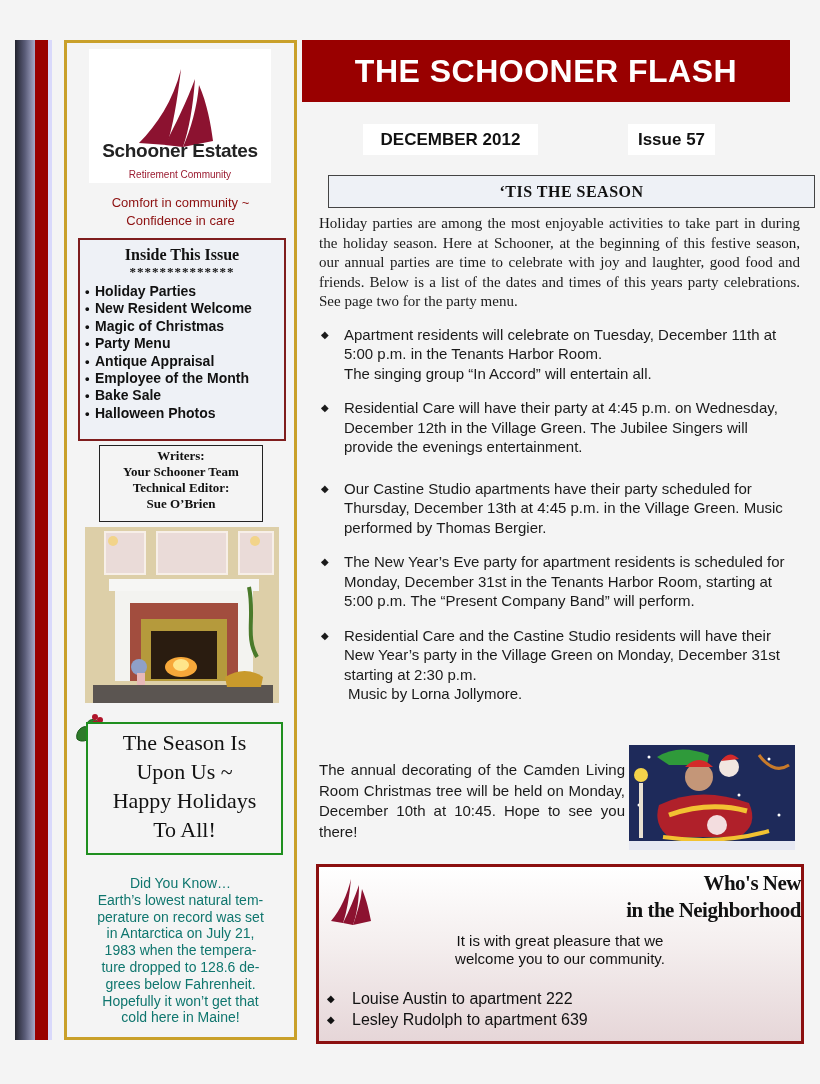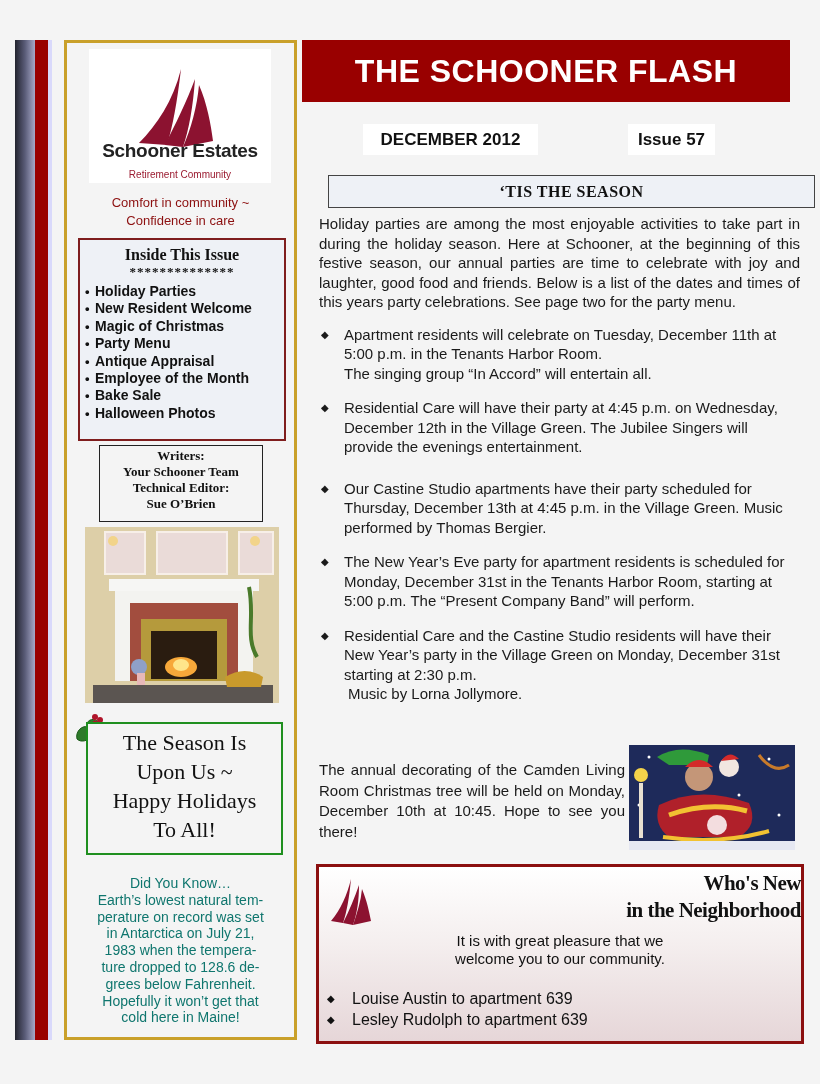--- a/index.html
+++ b/index.html
@@ -43,21 +43,21 @@
     
     .banner { position: absolute; left: 302px; top: 40px; width: 488px; height: 62px; background: #990000; display: flex; align-items: center; justify-content: center; }
     .banner-title { color: #fff; font-weight: bold; font-size: 32px; letter-spacing: 0.5px; }
 
     .date-box { position: absolute; left: 363px; top: 124px; width: 175px; height: 31px; background: #fff; display: flex; align-items: center; justify-content: center; font-weight: bold; font-size: 17px; }
     .issue-box { position: absolute; left: 628px; top: 124px; width: 87px; height: 31px; background: #fff; display: flex; align-items: center; justify-content: center; font-weight: bold; font-size: 17px; }
 
     .section-head { position: absolute; left: 328px; top: 175px; width: 487px; height: 33px; border: 1.5px solid #444; background: #eef1f6; display: flex; align-items: center; justify-content: center; font-family: "Liberation Serif", serif; font-weight: bold; font-size: 16px; letter-spacing: 0.5px; }
 
     .article { position: absolute; left: 319px; top: 214px; width: 481px; font-size: 15px; line-height: 19.5px; color: #1a1a1a; }
-    .intro { text-align: justify; }
+    .intro { text-align: justify; font-family: Liberation Serif, serif; }
     .bullets { list-style: none; margin-top: 13px; }
     .bullets li { position: relative; padding-left: 25px; margin-bottom: 15px; }
     .bullets li::before { content: "◆"; position: absolute; left: 2px; top: 0; font-size: 10px; }
     .bullets li span { display: block; }
 
     .decor-text { position: absolute; left: 319px; top: 760px; width: 306px; font-size: 15px; line-height: 20.5px; text-align: justify; color: #1a1a1a; }
     .sleigh { position: absolute; left: 629px; top: 745px; width: 166px; height: 105px; background: #1c2450; overflow: hidden; }
 
     
     .whosnew { position: absolute; left: 316px; top: 864px; width: 488px; height: 180px; border: 3px solid #8b0f0f; background: linear-gradient(to bottom, #ffffff 0%, #f4eeee 45%, #e6d6d8 100%); }
@@ -232,16 +232,16 @@
   </svg>
   <h2 class="wn-title">
     <span>Who's New</span>
     <span>in the Neighborhood</span>
   </h2>
   <div class="wn-msg">
     <span>It is with great pleasure that we</span>
     <span>welcome you to our community.</span>
   </div>
   <ul class="wn-list">
-    <li>Louise Austin to apartment 639</li>
+    <li>Louise Austin to apartment 222</li>
     <li>Lesley Rudolph to apartment 639</li>
   </ul>
 </section>
 
 </body></html>

